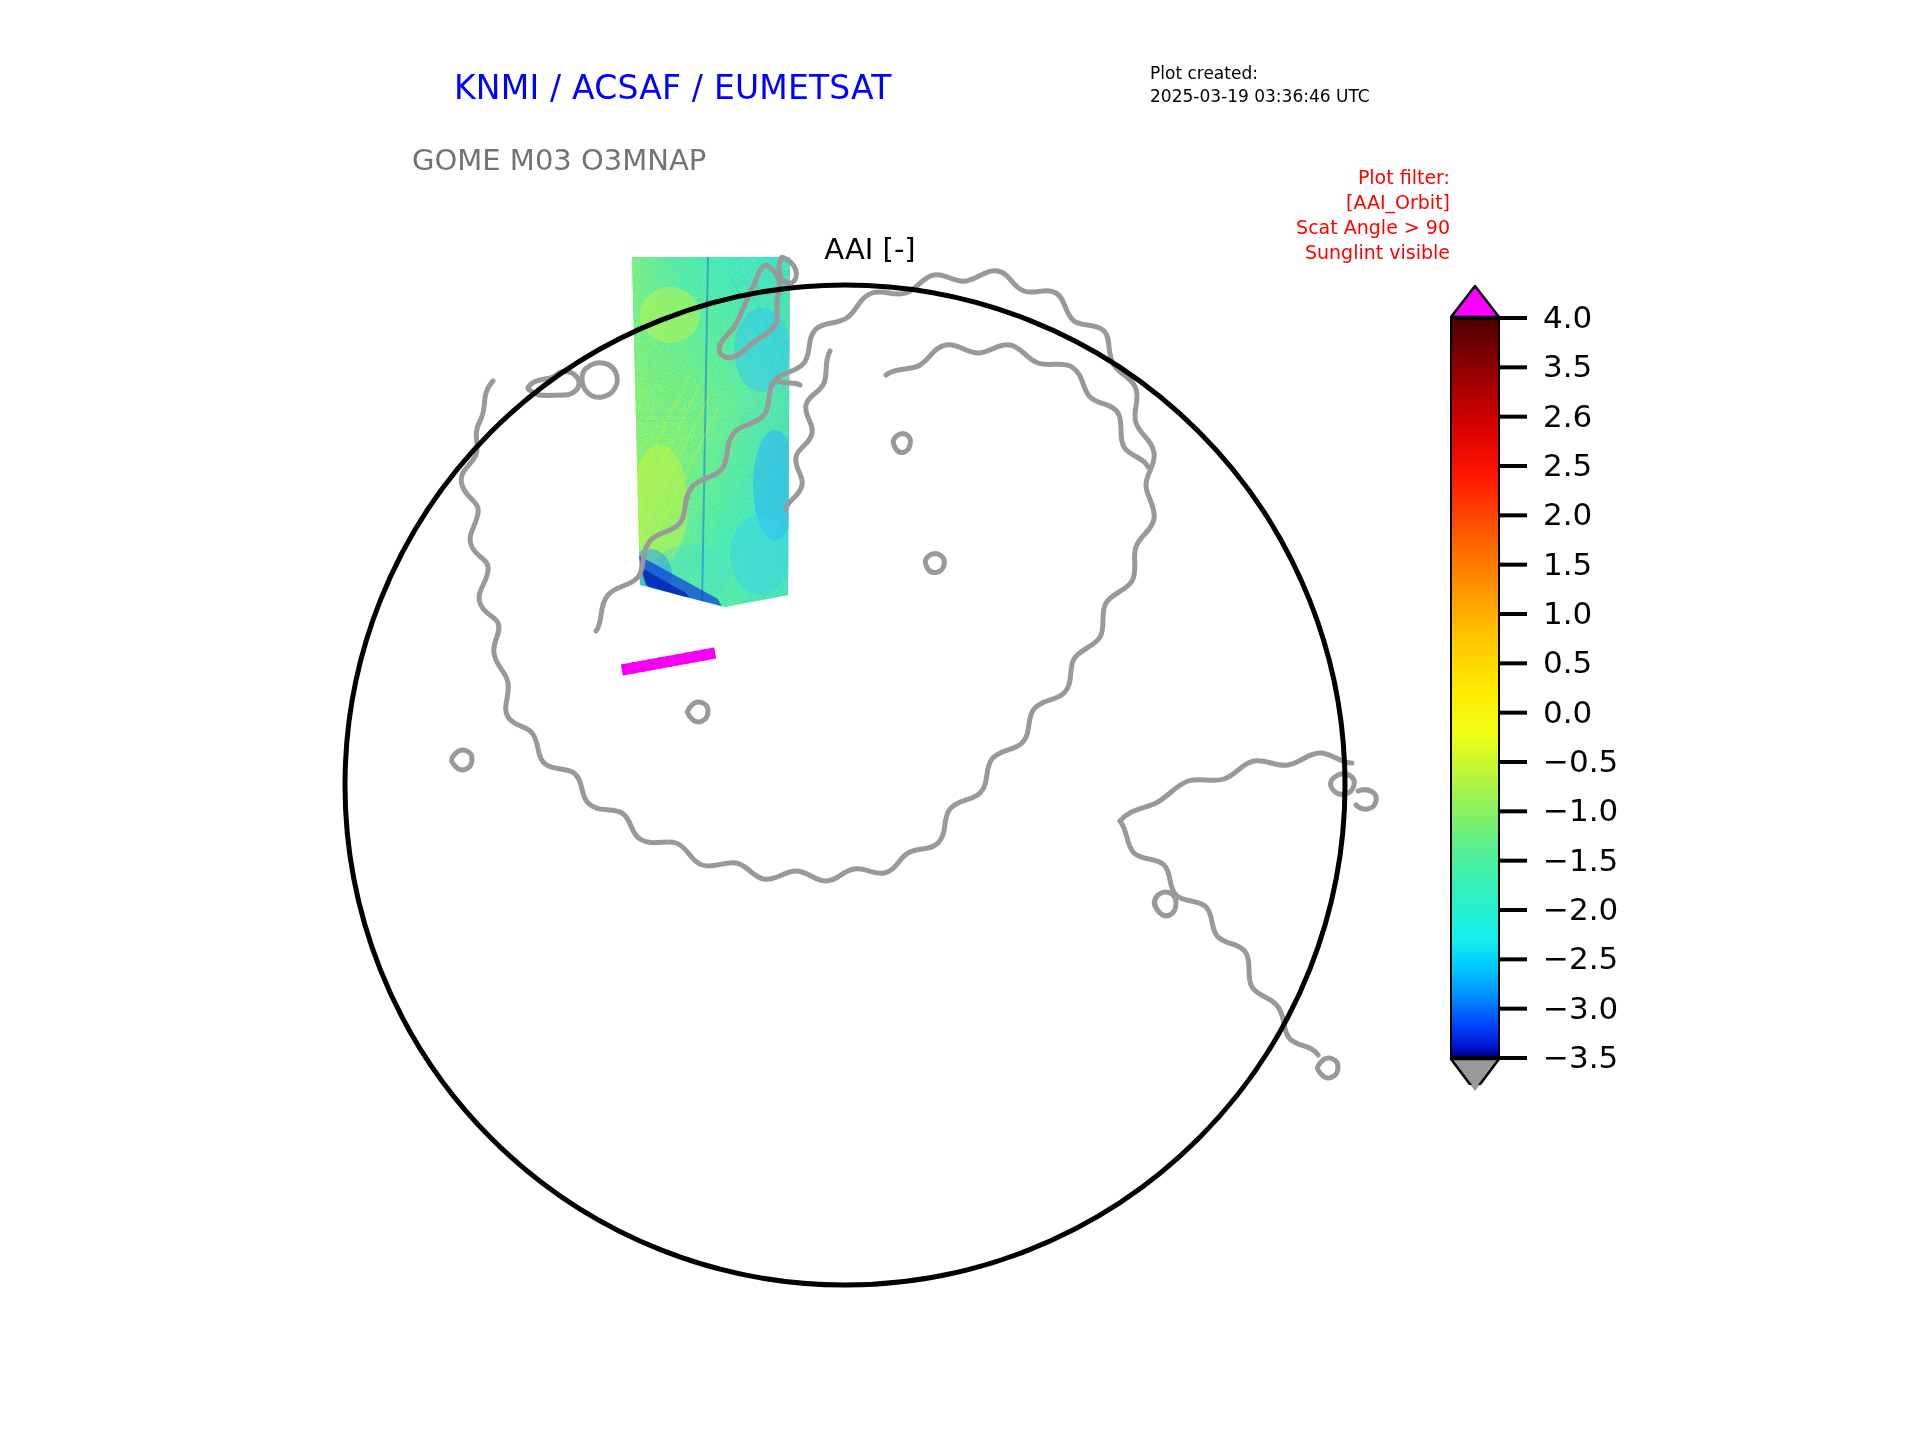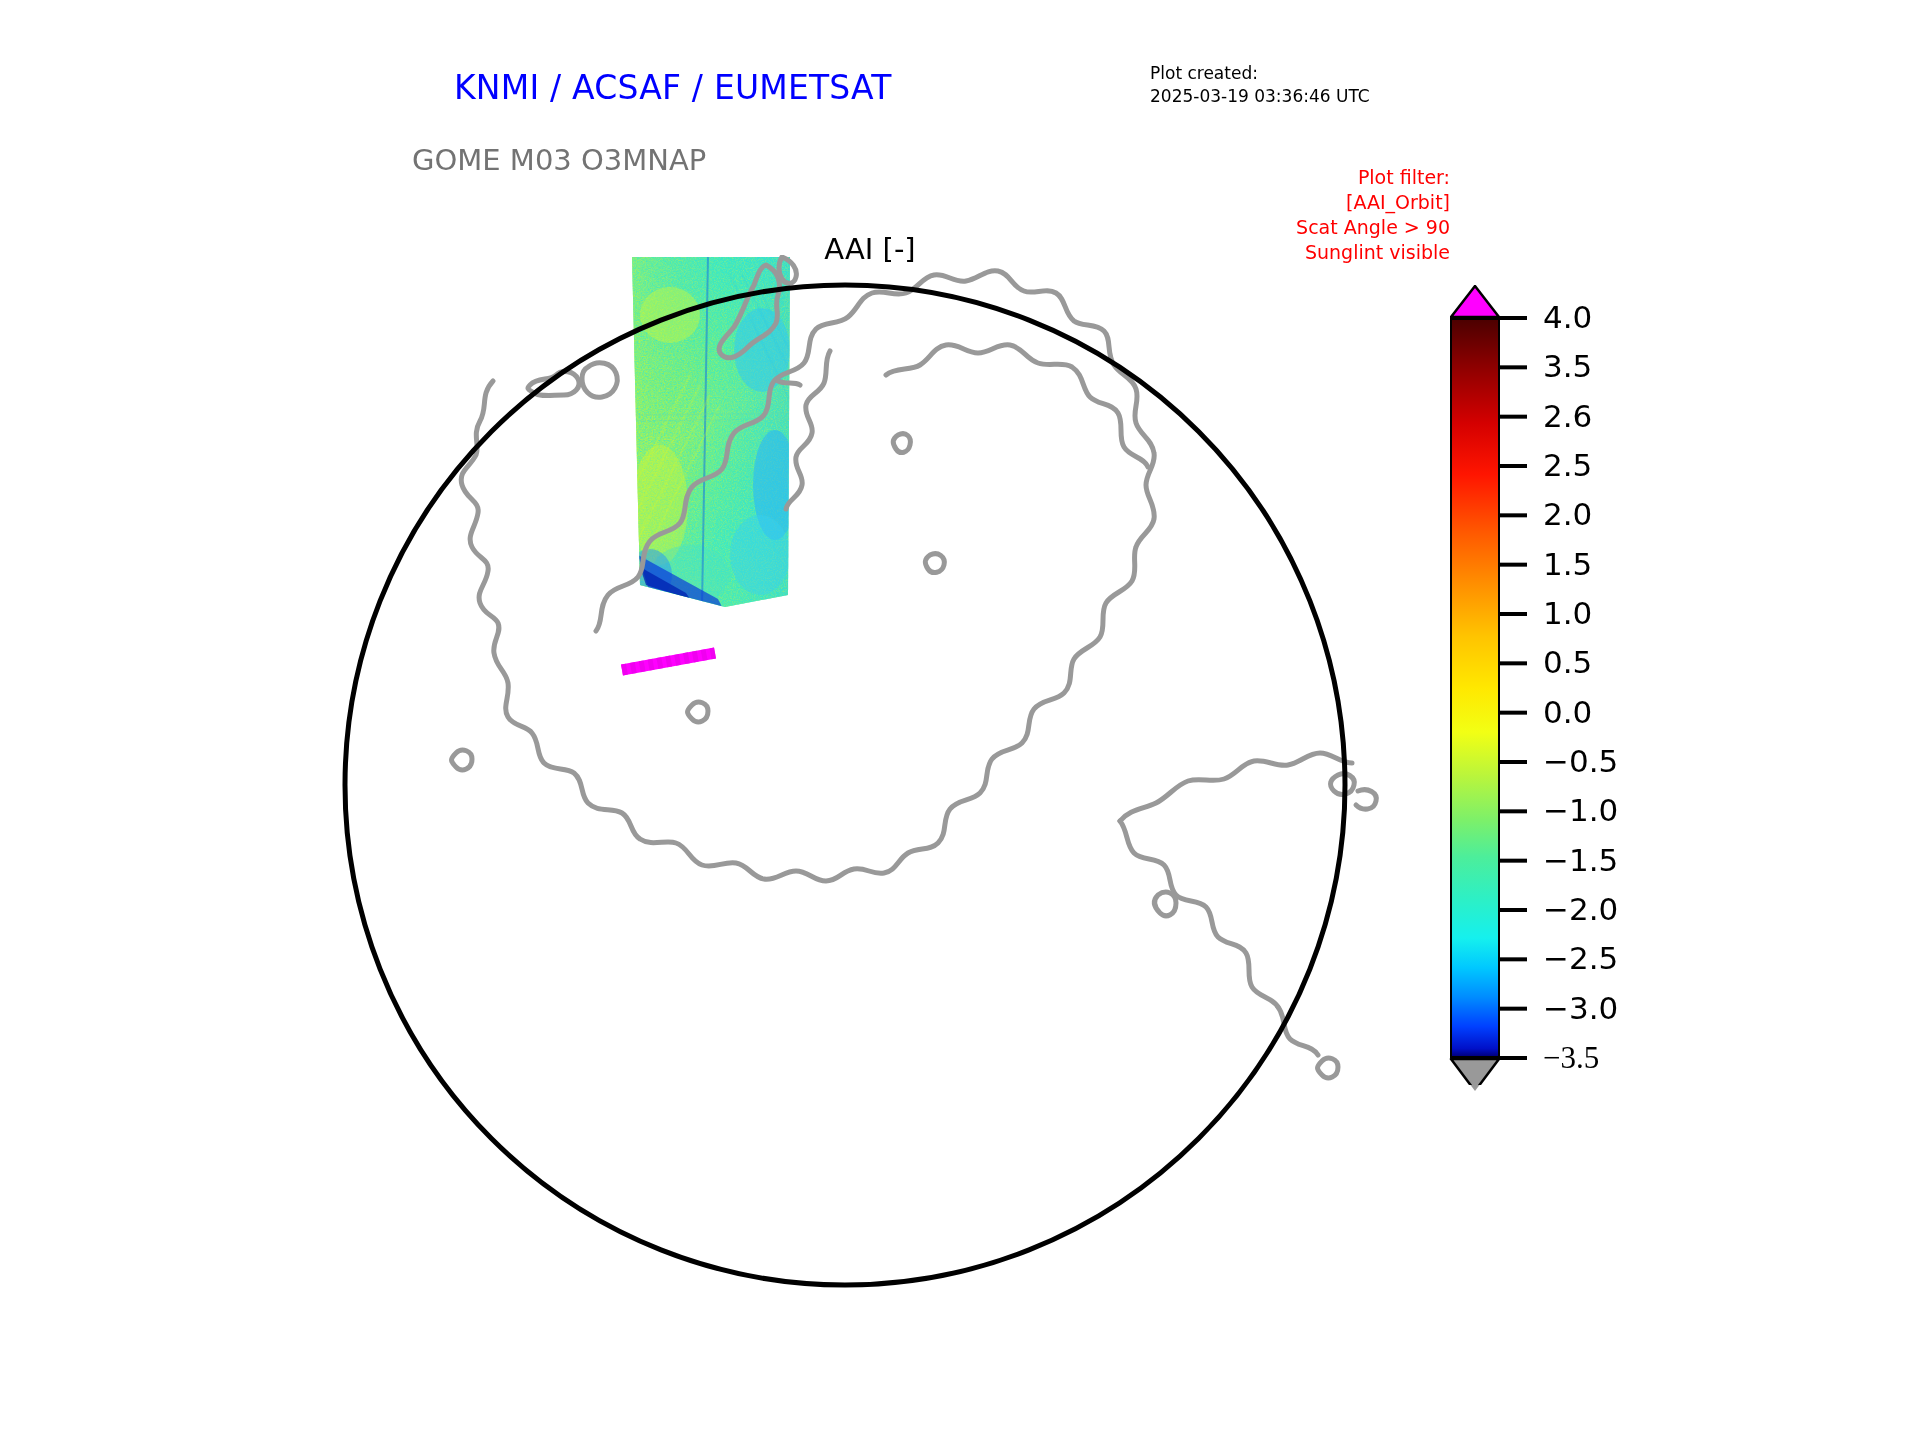--- a/index.html
+++ b/index.html
@@ -293,15 +293,15 @@
       <div class="cb-tick-label" style="top: 263.667px;">1.5</div>
       <div class="cb-tick-label" style="top: 313px;">1.0</div>
       <div class="cb-tick-label" style="top: 362.333px;">0.5</div>
       <div class="cb-tick-label" style="top: 411.667px;">0.0</div>
       <div class="cb-tick-label" style="top: 461px;">−0.5</div>
       <div class="cb-tick-label" style="top: 510.333px;">−1.0</div>
       <div class="cb-tick-label" style="top: 559.667px;">−1.5</div>
       <div class="cb-tick-label" style="top: 609px;">−2.0</div>
       <div class="cb-tick-label" style="top: 658.333px;">−2.5</div>
       <div class="cb-tick-label" style="top: 707.667px;">−3.0</div>
-      <div class="cb-tick-label" style="top: 757px; font-family: Liberation Serif, serif;">−3.5</div>
+      <div class="cb-tick-label" style="top: 757px;">−3.5</div>
     </div>
 </div>
 
 </body></html>

